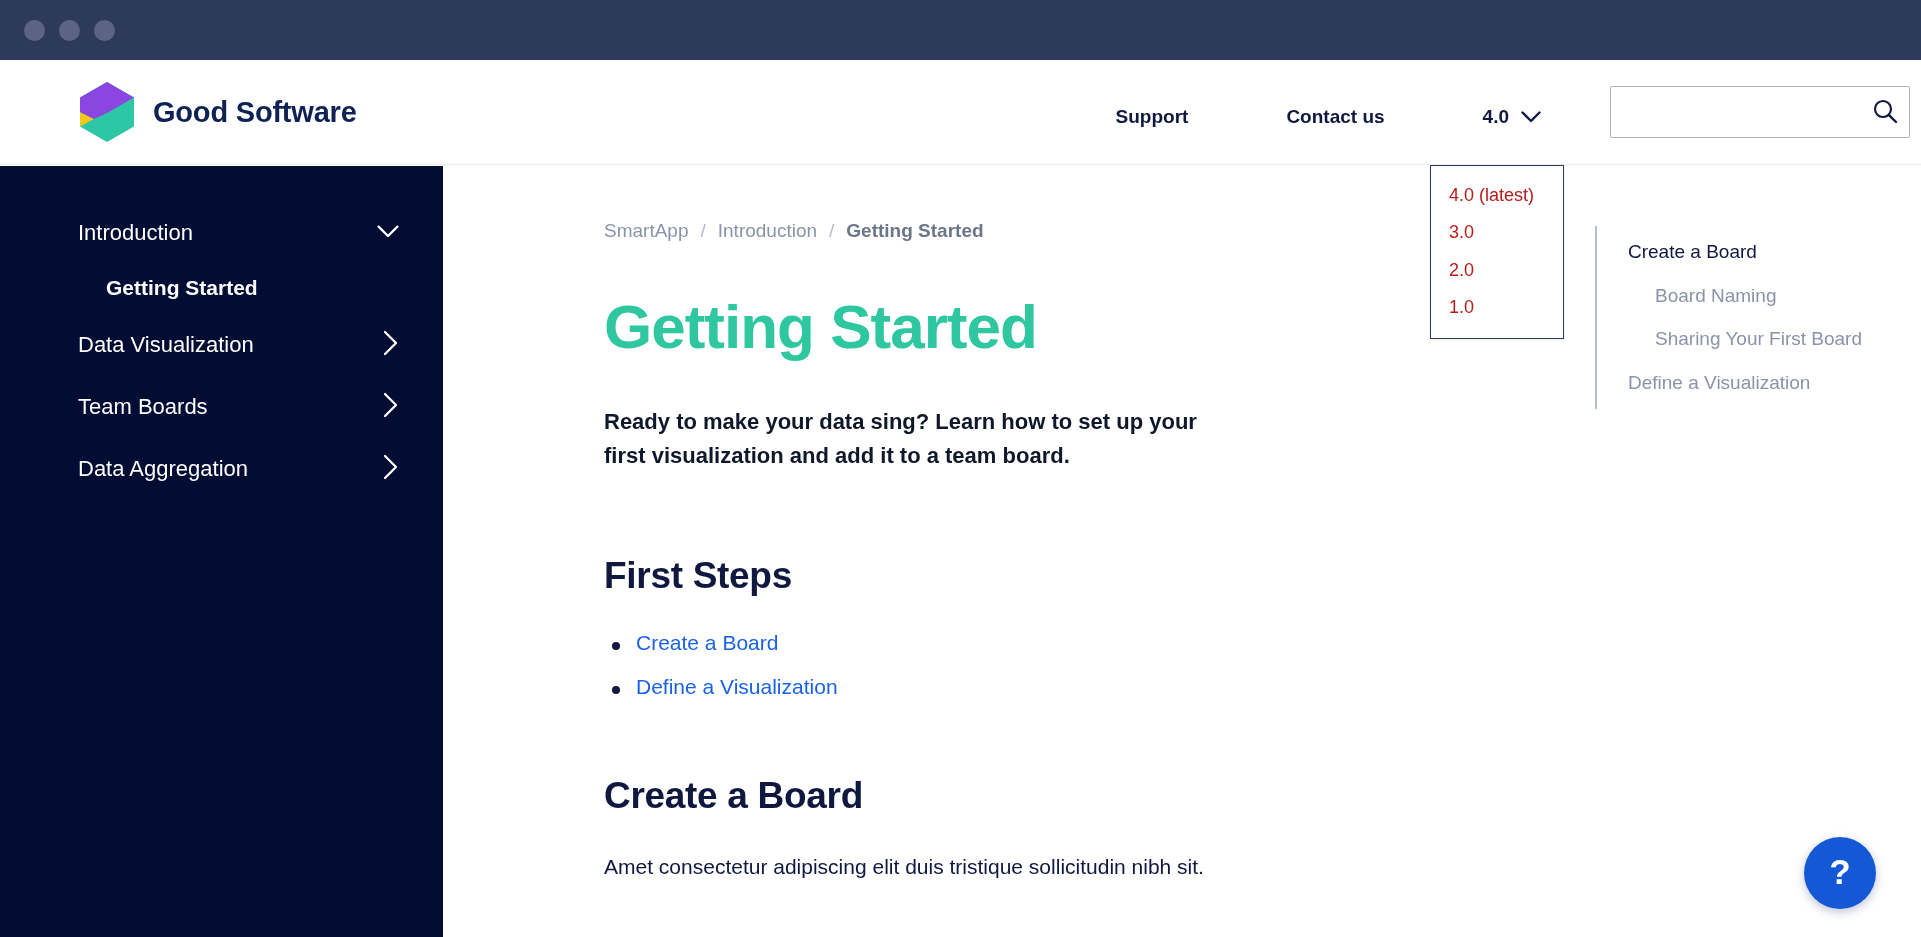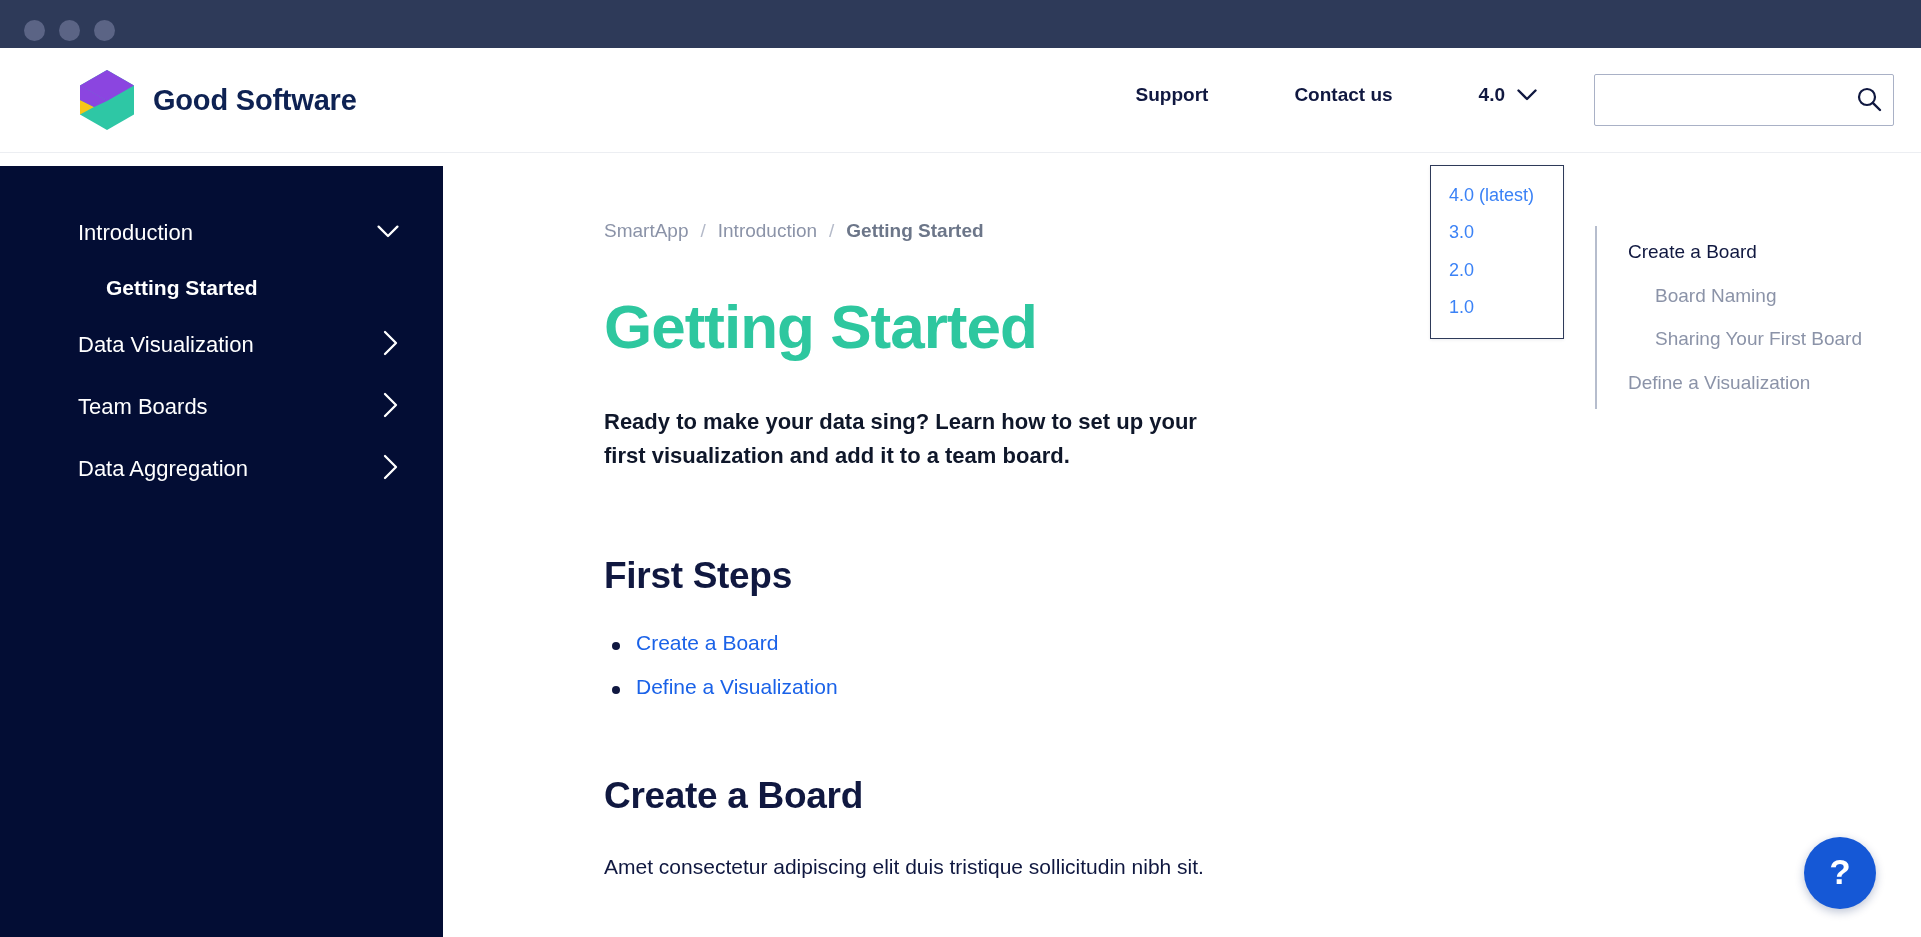--- a/index.html
+++ b/index.html
@@ -34,21 +34,21 @@
   }
   .win-dot {
     width: 21px; height: 21px;
     border-radius: 50%;
     background: #5b6485;
   }
 
   
   .site-header {
     position: absolute;
-    top: 48px; left: 0;
+    top: 60px; left: 0;
     width: 1921px;
     height: 105px;
     background: #ffffff;
     border-bottom: 1px solid #eceef2;
     display: flex;
     align-items: center;
     z-index: 30;
   }
   .brand {
     display: flex;
@@ -62,23 +62,23 @@
     font-size: 29px;
     font-weight: bold;
     color: #0e2253;
     letter-spacing: -0.2px;
     white-space: nowrap;
   }
 
   .header-nav {
     margin-left: auto;
     display: flex;
-    align-items: flex-start;
-    gap: 4px;
-    padding-right: 27px;
+    align-items: flex-end;
+    gap: 16px;
+    padding-right: 11px;
   }
   .nav-link {
     font-size: 19px;
     font-weight: bold;
     color: #101840;
     text-decoration: none;
     padding: 10px 0;
     margin-right: 82px;
     white-space: nowrap;
     cursor: pointer;
@@ -138,21 +138,21 @@
     left: 1430px;
     width: 134px;
     background: #ffffff;
     border: 1px solid #2e3a59;
     padding: 11px 0 11px 0;
     z-index: 60;
     box-shadow: 0 1px 3px rgba(16,24,64,0.08);
   }
   .version-item {
     font-size: 18px;
-    color: #3b82f6;
+    color: #b91c1c;
     padding: 7px 0 7px 18px;
     cursor: pointer;
     white-space: nowrap;
     line-height: 1.3;
   }
 
   
   .sidebar {
     position: absolute;
     top: 166px; left: 0;

